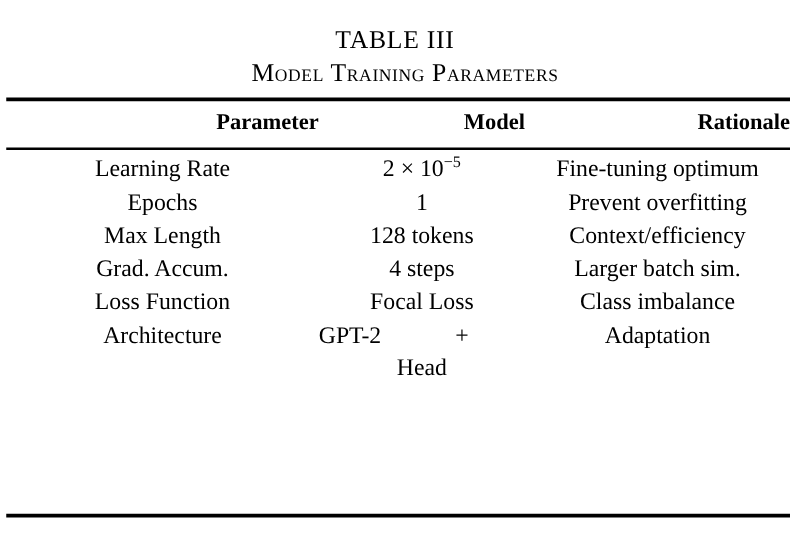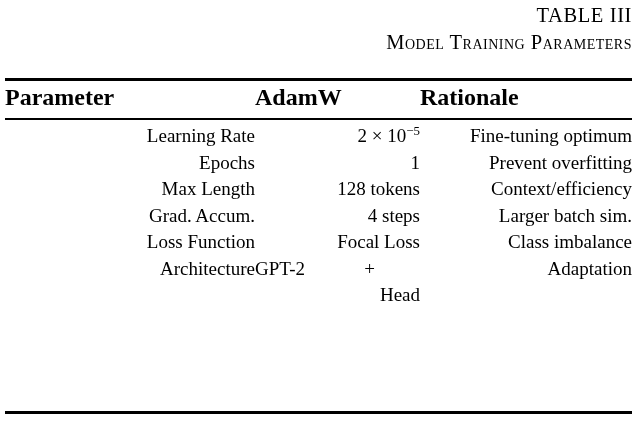--- a/index.html
+++ b/index.html
@@ -18,22 +18,22 @@
 
   .table-figure {
     width: 632px;
     height: 438px;
     position: relative;
     box-sizing: border-box;
   }
 
   
   .caption {
-    text-align: right;
-    padding-top: 3px;
+    text-align: center;
+    padding-top: 20px;
   }
   .caption-number {
     font-size: 20.5px;
     letter-spacing: 0.6px;
     line-height: 25px;
     display: block;
   }
   .caption-title {
     font-size: 20.5px;
     font-variant: small-caps;
@@ -71,29 +71,29 @@
     top: 84px;
     border-collapse: collapse;
     width: 627px;
     table-layout: fixed;
   }
   .tbl col.c-param { width: 250px; }
   .tbl col.c-value { width: 165px; }
   .tbl col.c-rat   { width: 212px; }
 
   .tbl th {
-    text-align: left;
+    text-align: right;
     font-weight: bold;
-    font-size: 24px;
+    font-size: 18px;
     padding: 0 0 6px 0;
     line-height: 26px;
     vertical-align: bottom;
   }
   .tbl td {
-    text-align: right;
+    text-align: center;
     font-size: 19px;
     line-height: 26.5px;
     padding: 0;
     vertical-align: top;
     white-space: nowrap;
   }
   .tbl tr.first-row td { padding-top: 7px; }
 
   
   .mathval {
@@ -135,21 +135,21 @@
 
   <table class="tbl">
     <colgroup>
       <col class="c-param">
       <col class="c-value">
       <col class="c-rat">
     </colgroup>
     <thead>
       <tr>
         <th>Parameter</th>
-        <th>AdamW</th>
+        <th>Model</th>
         <th>Rationale</th>
       </tr>
     </thead>
     <tbody>
 
       <tr class="first-row">
         <td>Learning Rate</td>
         <td><span class="mathval"><span>2 × 10</span><sup>−5</sup></span></td>
         <td>Fine-tuning optimum</td>
       </tr>

